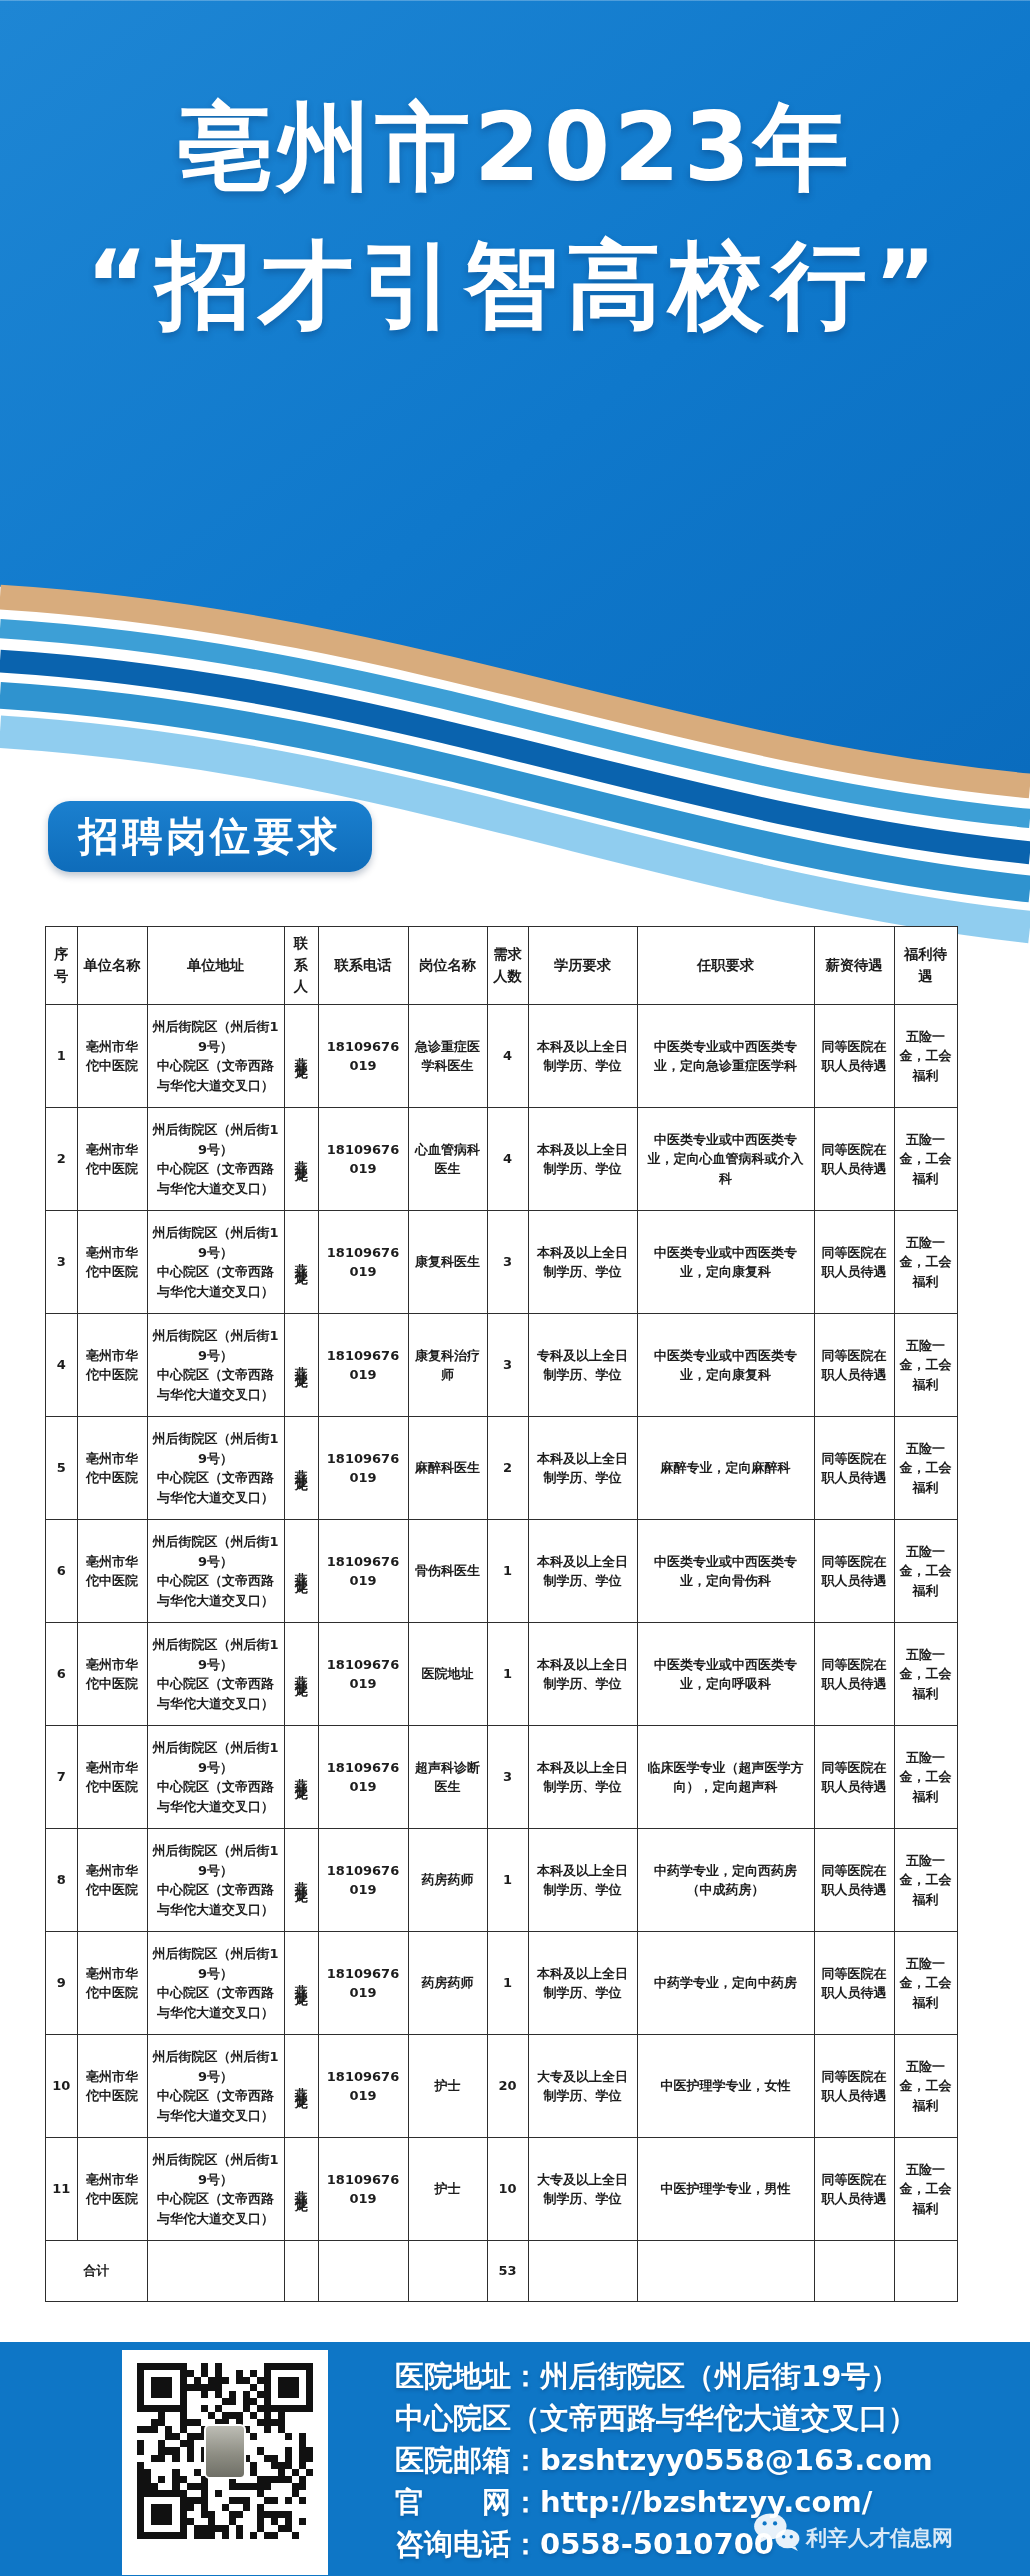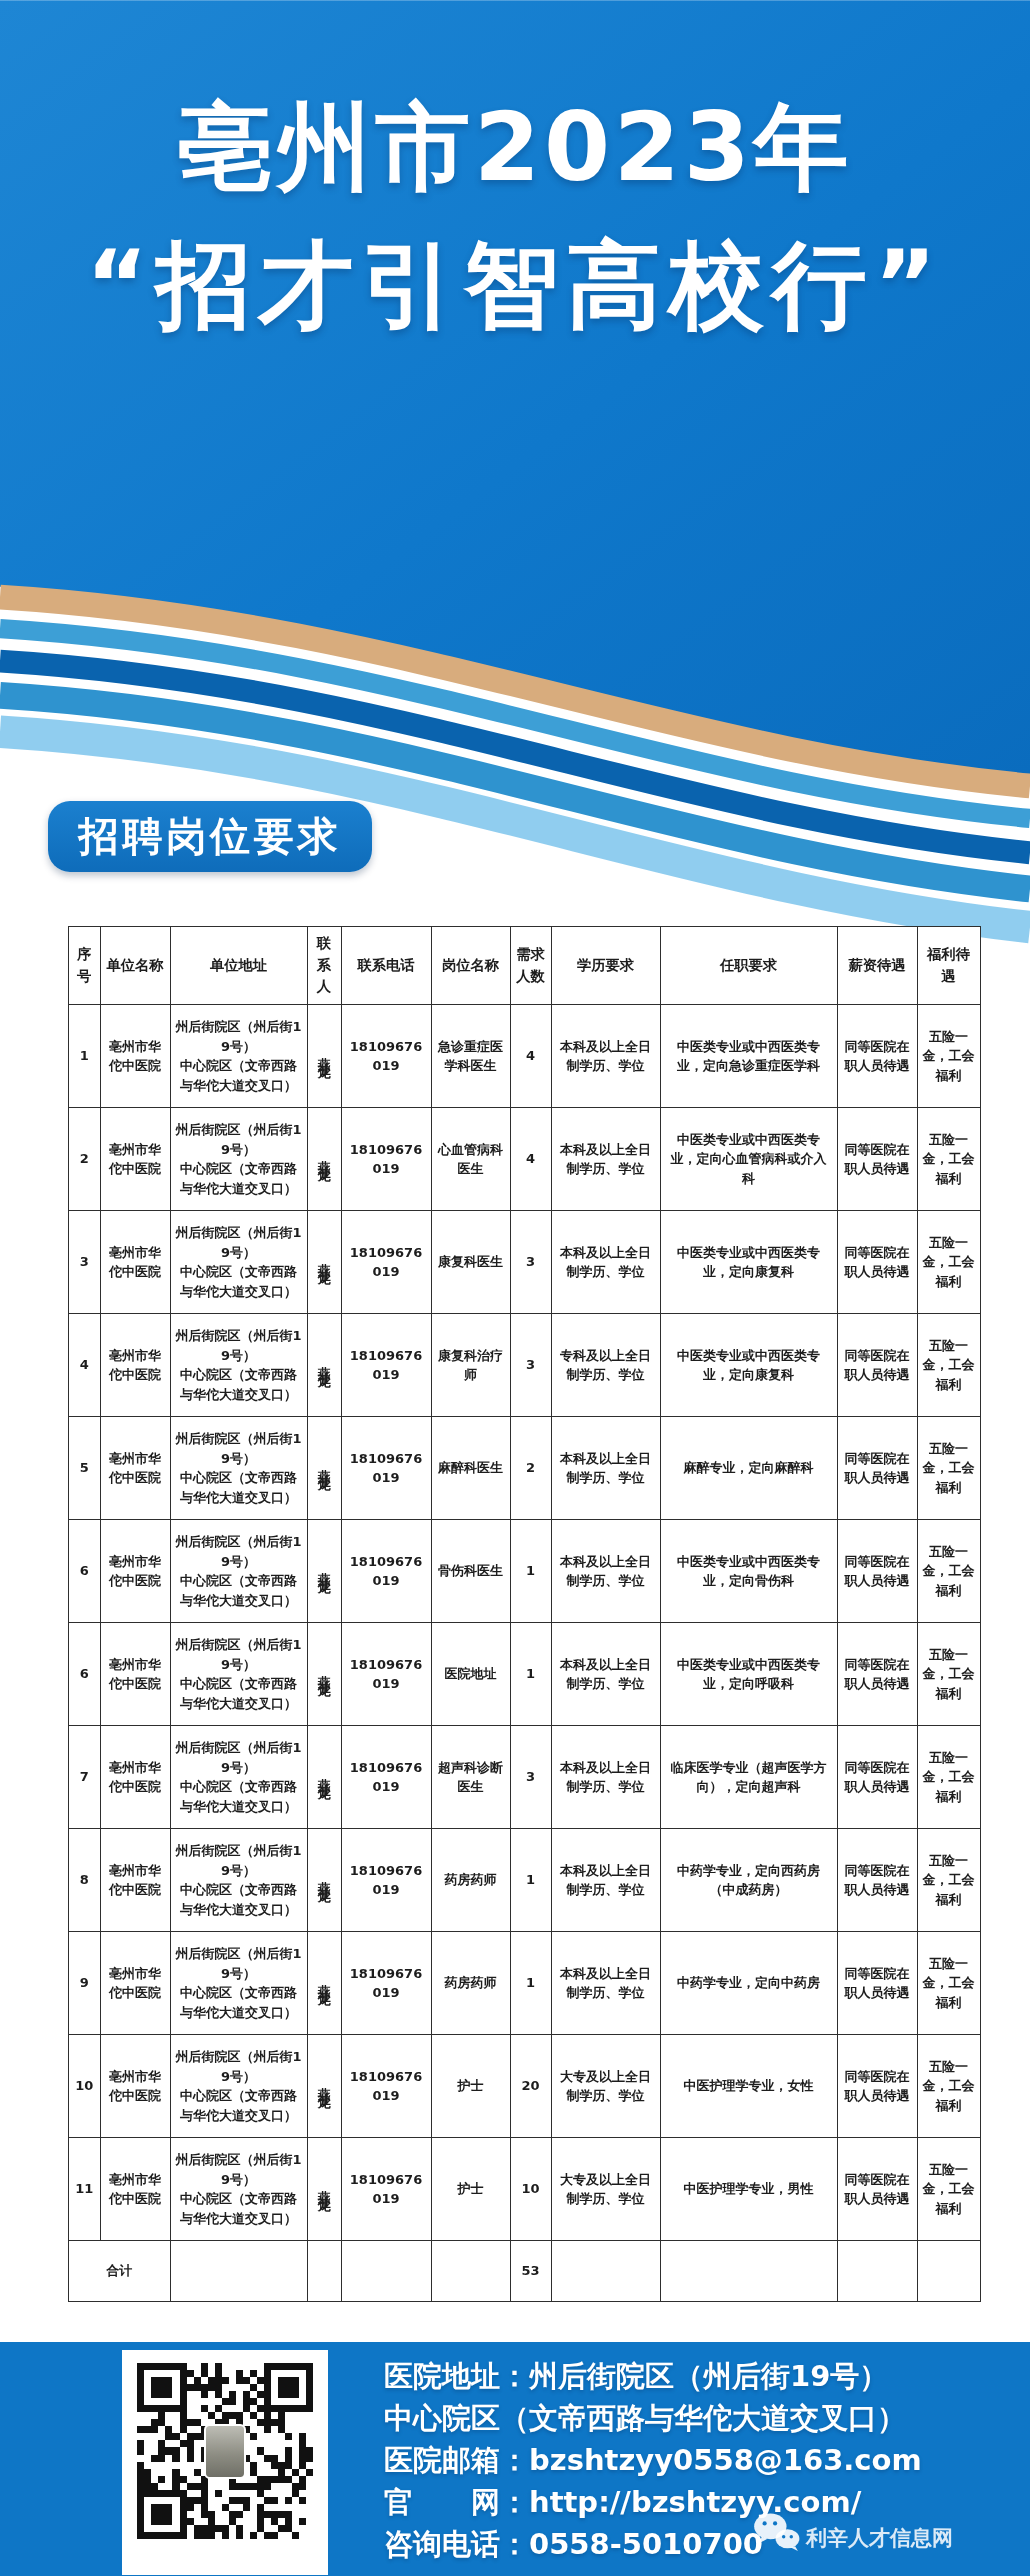--- a/index.html
+++ b/index.html
@@ -27,21 +27,21 @@
   .section-badge{
     position:absolute;left:36px;top:801px;width:324px;height:71px;
     background:linear-gradient(180deg,#1b80cf,#0e6cba);
     border-radius:22px;display:flex;align-items:center;justify-content:center;
     color:#ffffff;font-weight:900;font-size:40px;letter-spacing:3.8px;
     box-shadow:0 3.8px 7.6px rgba(0,30,70,.25);
     margin-left:12px;
   }
   
   table.jobs{
-    position:absolute;left:68px;top:926px;width:912px;
+    position:absolute;left:45px;top:926px;width:912px;
     border-collapse:collapse;table-layout:fixed;background:#ffffff;
     color:#1d1d1d;font-size:13px;font-weight:600;
   }
   table.jobs td,table.jobs th{
     border:1px solid #2e2e2e;text-align:center;vertical-align:middle;
     padding:3.8px 4.8px;line-height:1.5;word-break:break-all;
   }
   table.jobs th{font-size:14.3px;font-weight:700;padding:5.7px 2.9px;}
   tr.hdr{height:78px;}
   tr.data-row{height:103px;}
@@ -61,21 +61,21 @@
     display:grid;grid-template-columns:repeat(25,1fr);grid-template-rows:repeat(25,1fr);
   }
   .qr-grid .b{background:#111111;}
   .qr-grid .w{background:#ffffff;}
   .qr-logo{
     position:absolute;left:82px;top:74px;width:42px;height:55px;border-radius:5.7px;
     background:linear-gradient(180deg,#bdbdb5,#8e8e84 55%,#6f6f66);
     border:2.9px solid #ffffff;box-sizing:border-box;
   }
   .contact-lines{
-    position:absolute;left:384px;top:13.4px;color:#ffffff;
+    position:absolute;left:395px;top:13.4px;color:#ffffff;
     font-weight:900;font-size:29px;line-height:42px;white-space:nowrap;
     text-shadow:0 1.9px 3.8px rgba(0,30,70,.25);
   }
   .watermark{
     position:absolute;left:752px;top:170px;display:flex;align-items:flex-end;gap:4px;
     color:rgba(255,255,255,.85);font-weight:700;font-size:21px;white-space:nowrap;
   }
 </style>
 </head>
 <body>

